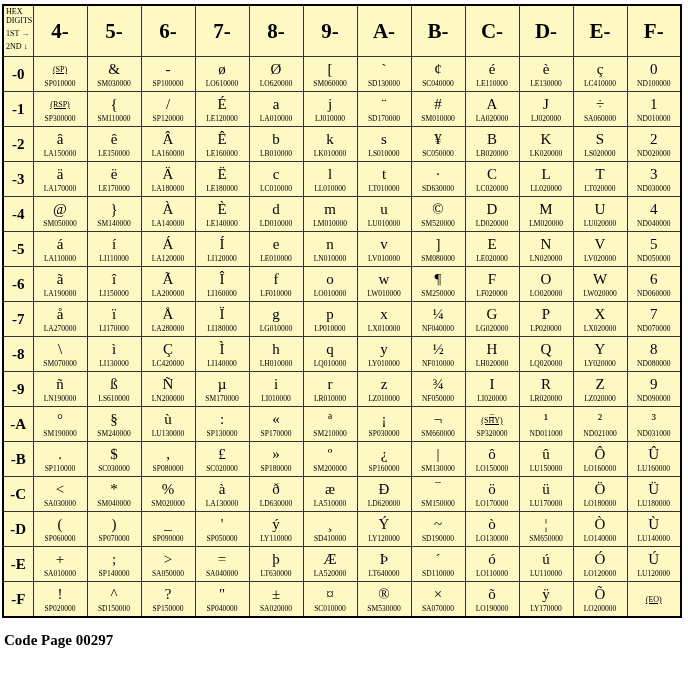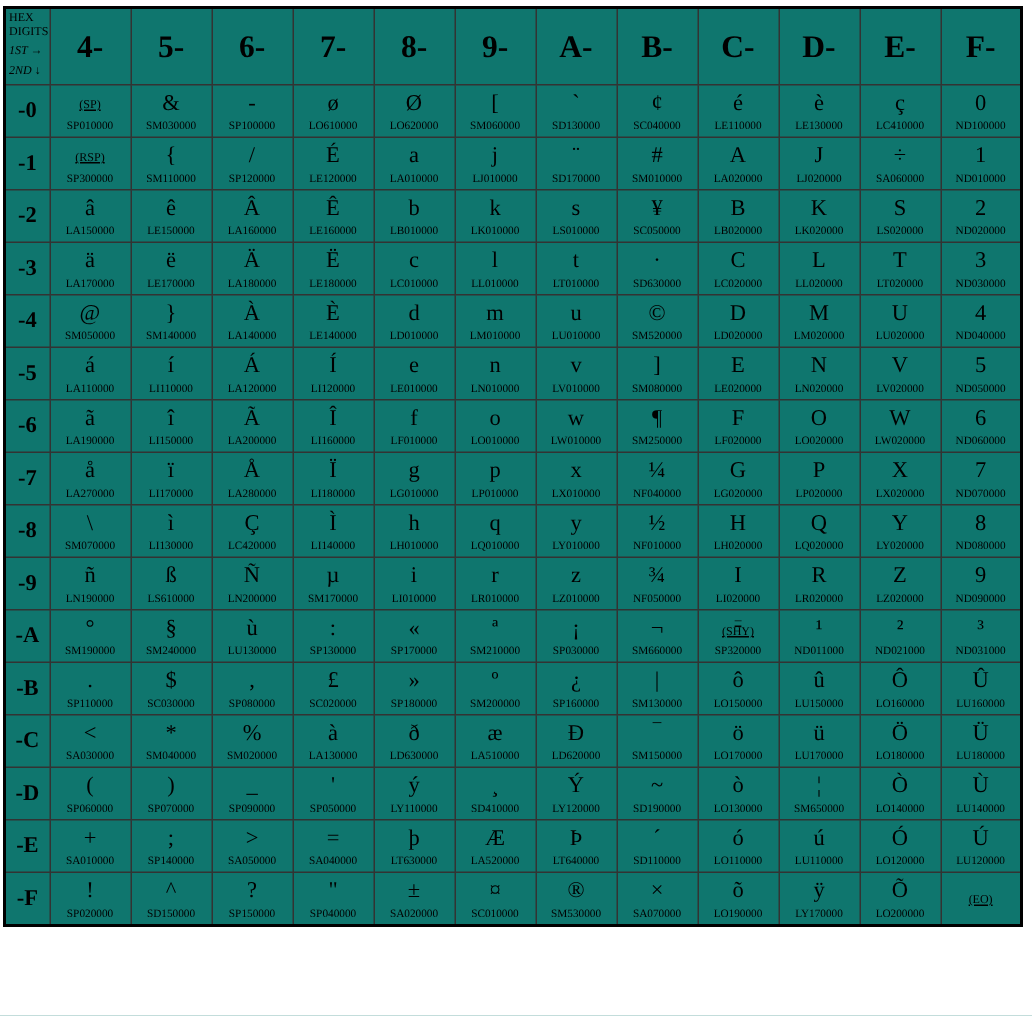--- a/index.html
+++ b/index.html
@@ -4,31 +4,31 @@
 <style>
   html,body { margin:0; padding:0; background:#fff; }
   body {
     width:688px; height:677px; overflow:hidden;
     font-family:"Liberation Serif", serif; color:#000;
   }
   .sheet { padding:4px 2px 0 2px; }
   table.codepage {
     border-collapse:collapse; table-layout:fixed;
     width:616px; border:2px solid #000;
-    background:#0f766e;
+    background:#fef9c3;
   }
   th, td { border:1px solid #333; padding:0; text-align:center; vertical-align:middle; overflow:hidden; }
   col.labelcol { width:30px; }
   col.datacol  { width:54px; }
   th.corner {
     font-size:8px; line-height:9px; font-weight:normal;
     text-align:left; padding:1px 0 0 2px; vertical-align:top;
   }
   th.corner .hexlbl { display:block; }
-  th.corner .arrows { display:block; margin-top:4px;font-style:italic; }
+  th.corner .arrows { display:block; margin-top:4px; }
   thead th.colhead { height:50px; font-size:21px; font-weight:bold; }
   tbody th.rowlabel { font-size:15px; font-weight:bold; }
   tbody td { height:34px; }
   .glyph {
     display:block; height:19px; line-height:19px;
     font-size:15px; margin-top:1px;
   }
   .glyph.small { font-size:8px; line-height:19px;text-decoration:underline; }
   .glyph .topmark { display:block; height:6px; line-height:6px; font-size:9px; }
   .glyph.marked { height:19px; line-height:10px; margin-top:1px; }
@@ -892,13 +892,14 @@
             <span class="glyph">Õ</span>
             <span class="code">LO200000</span>
           </td>
           <td>
             <span class="glyph small">(EO)</span>
             <span class="code"></span>
           </td>
         </tr>
       </tbody>
   </table>
+  <div class="footer">Code Page 00297</div>
 </div>
 
 </body></html>

